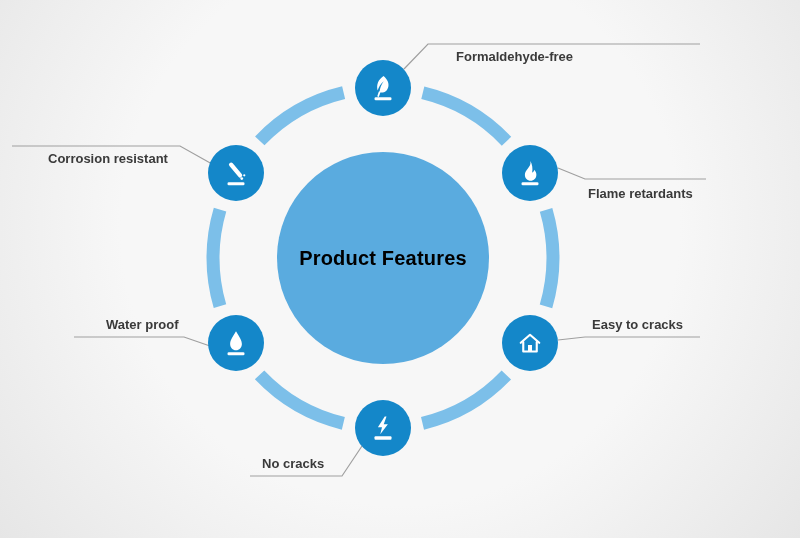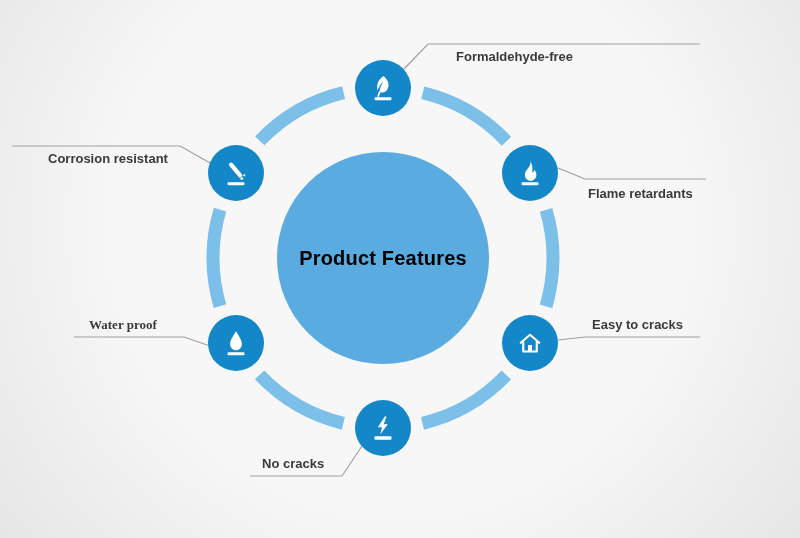--- a/index.html
+++ b/index.html
@@ -81,21 +81,21 @@
     </svg>
   </div>
   <div class="feature-label" style="left:262px;top:456px;">No cracks</div>
 
   <div class="icon-circle" style="left:208px;top:315px;">
     <svg width="30" height="30" viewBox="0 0 24 24">
       <path class="icon-fill" d="M12 2.6c-2.6 4.4-4.7 7-4.7 10.1 0 2.9 2.1 5 4.7 5s4.7-2.1 4.7-5c0-3.1-2.1-5.7-4.7-10.1z"></path>
       <rect class="icon-fill" x="5.2" y="19.4" width="13.6" height="2.3" rx="1"></rect>
     </svg>
   </div>
-  <div class="feature-label" style="left:89px;top:317px;font-family:Liberation Serif, serif;">Water proof</div>
+  <div class="feature-label" style="left:106px;top:317px;">Water proof</div>
 
   <div class="icon-circle" style="left:208px;top:145px;">
     <svg width="30" height="30" viewBox="0 0 24 24">
       <g transform="rotate(-40 12 10)">
         <rect class="icon-fill" x="10.3" y="2.2" width="3.4" height="14.6" rx="1.7"></rect>
       </g>
       <circle class="icon-fill" cx="16.6" cy="16.4" r="1.1"></circle>
       <circle class="icon-fill" cx="18.6" cy="13.8" r="0.9"></circle>
       <rect class="icon-fill" x="5.2" y="19.4" width="13.6" height="2.3" rx="1"></rect>
     </svg>

